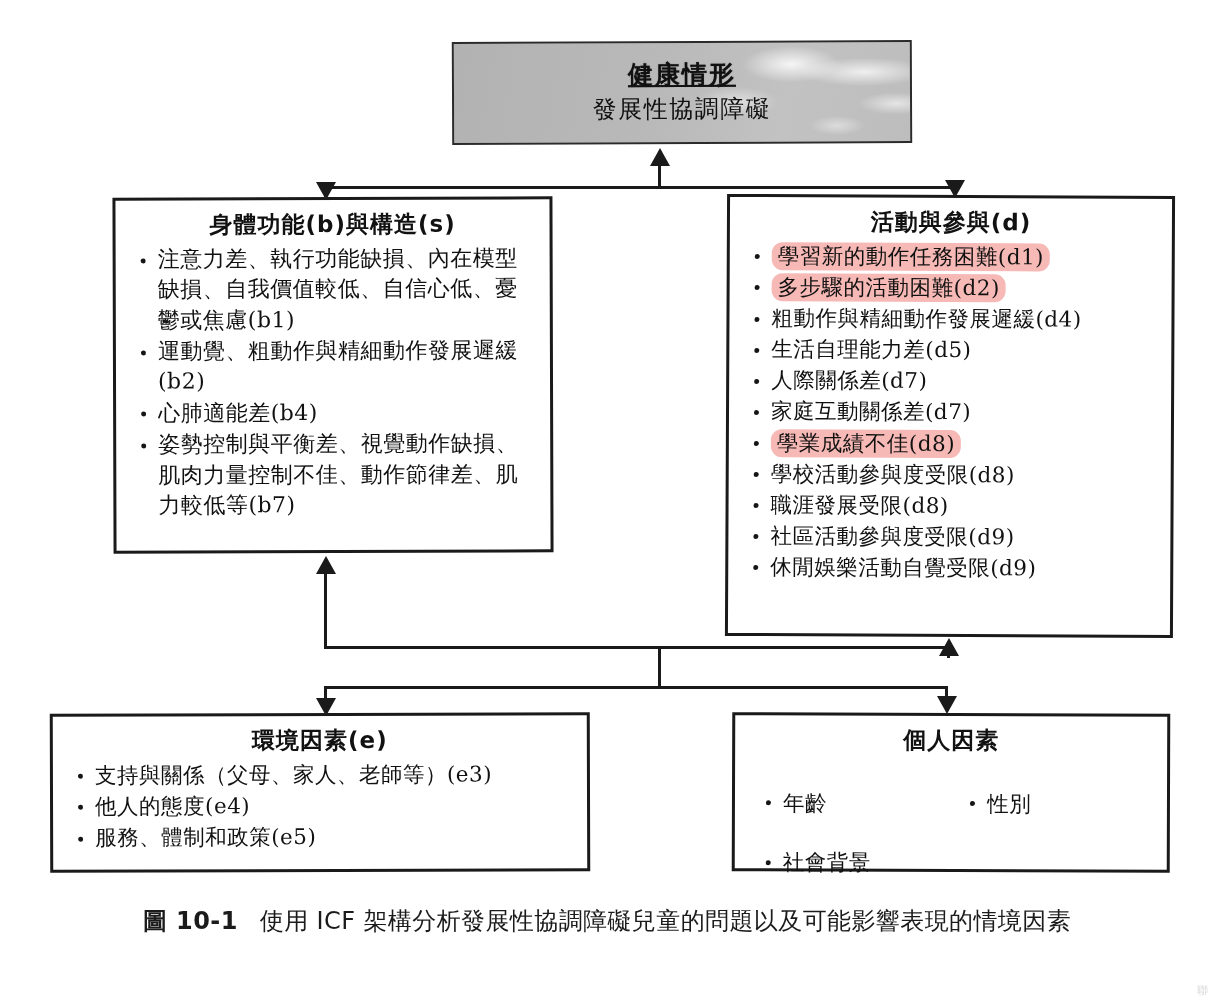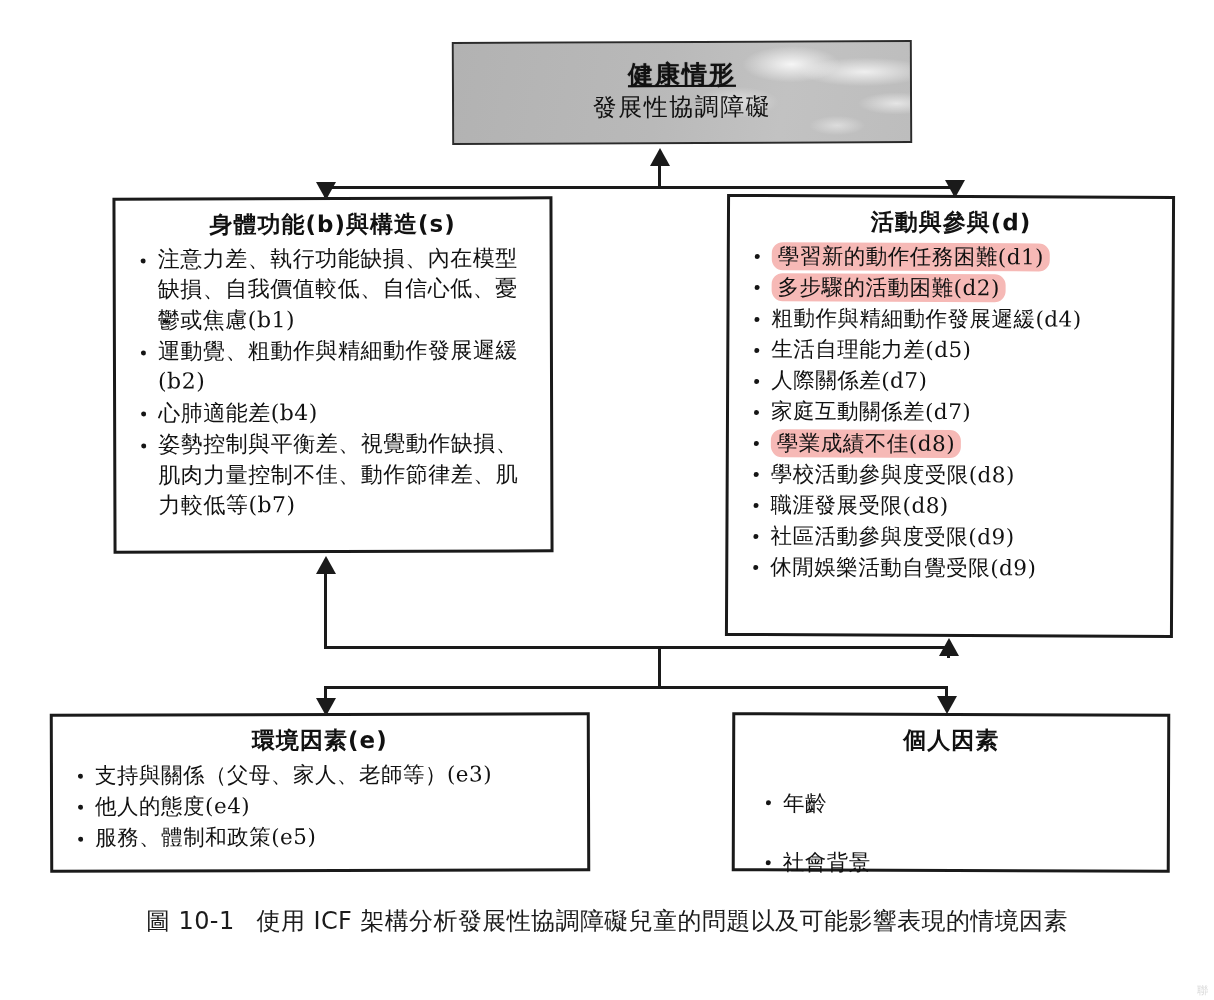--- a/index.html
+++ b/index.html
@@ -36,21 +36,21 @@
     display:flex;flex-direction:column;align-items:center;justify-content:center;
   }
   #health-box .ht-title{
     font-size:25px;font-weight:bold;letter-spacing:2px;
     line-height:1.15;
     text-shadow:0 0 1px rgba(0,0,0,.55);
     text-decoration:underline;
   }
   #health-box .ht-sub{
     font-size:24px;letter-spacing:1.5px;line-height:1.3;margin-top:4px;
-    font-family:Liberation Mono, monospace;
+    font-family:Liberation Sans, sans-serif;
   }
 
   
   #body-box{left:113px;top:197px;width:440px;height:356px;transform:rotate(-0.18deg);}
   #activity-box{left:726px;top:195px;width:448px;height:442px;transform:rotate(0.28deg);}
   #env-box{left:50px;top:713px;width:540px;height:159px;transform:rotate(-0.18deg);}
   #personal-box{left:732px;top:713px;width:438px;height:159px;transform:rotate(0.2deg);}
 
   .card-title{
     text-align:center;
@@ -117,21 +117,21 @@
 
   
   #caption{
     position:absolute;left:0;top:905px;width:1214px;
     text-align:center;
     font-size:24px;
     letter-spacing:.4px;
     color:#1b1b1b;
     font-family:"DejaVu Sans","Liberation Sans",sans-serif;
   }
-  #caption .cap-num{margin-right:22px;font-weight:normal;}
+  #caption .cap-num{margin-right:22px;font-weight:bold;}
   #page-mark{
     position:absolute;right:6px;bottom:2px;
     font-size:11px;color:#d8d8d8;
     font-family:"DejaVu Serif","Liberation Serif",serif;
   }
 </style>
 </head>
 <body>
 
 <div id="stage">
@@ -199,20 +199,21 @@
   </div>
 
   <div class="box" id="personal-box">
     <div class="card-title">個人因素</div>
     <div class="pf-cols">
       <ul class="bullets pf-col-a">
           <li>年齡</li>
           <li>社會背景</li>
         </ul>
       <ul class="bullets pf-col-b">
+          <li>性別</li>
         </ul>
     </div>
   </div>
 
   <div id="caption">
     <span class="cap-num">圖 10-1</span><span>使用 ICF 架構分析發展性協調障礙兒童的問題以及可能影響表現的情境因素</span>
   </div>
 
   <div id="page-mark">聯</div>
 </div>

